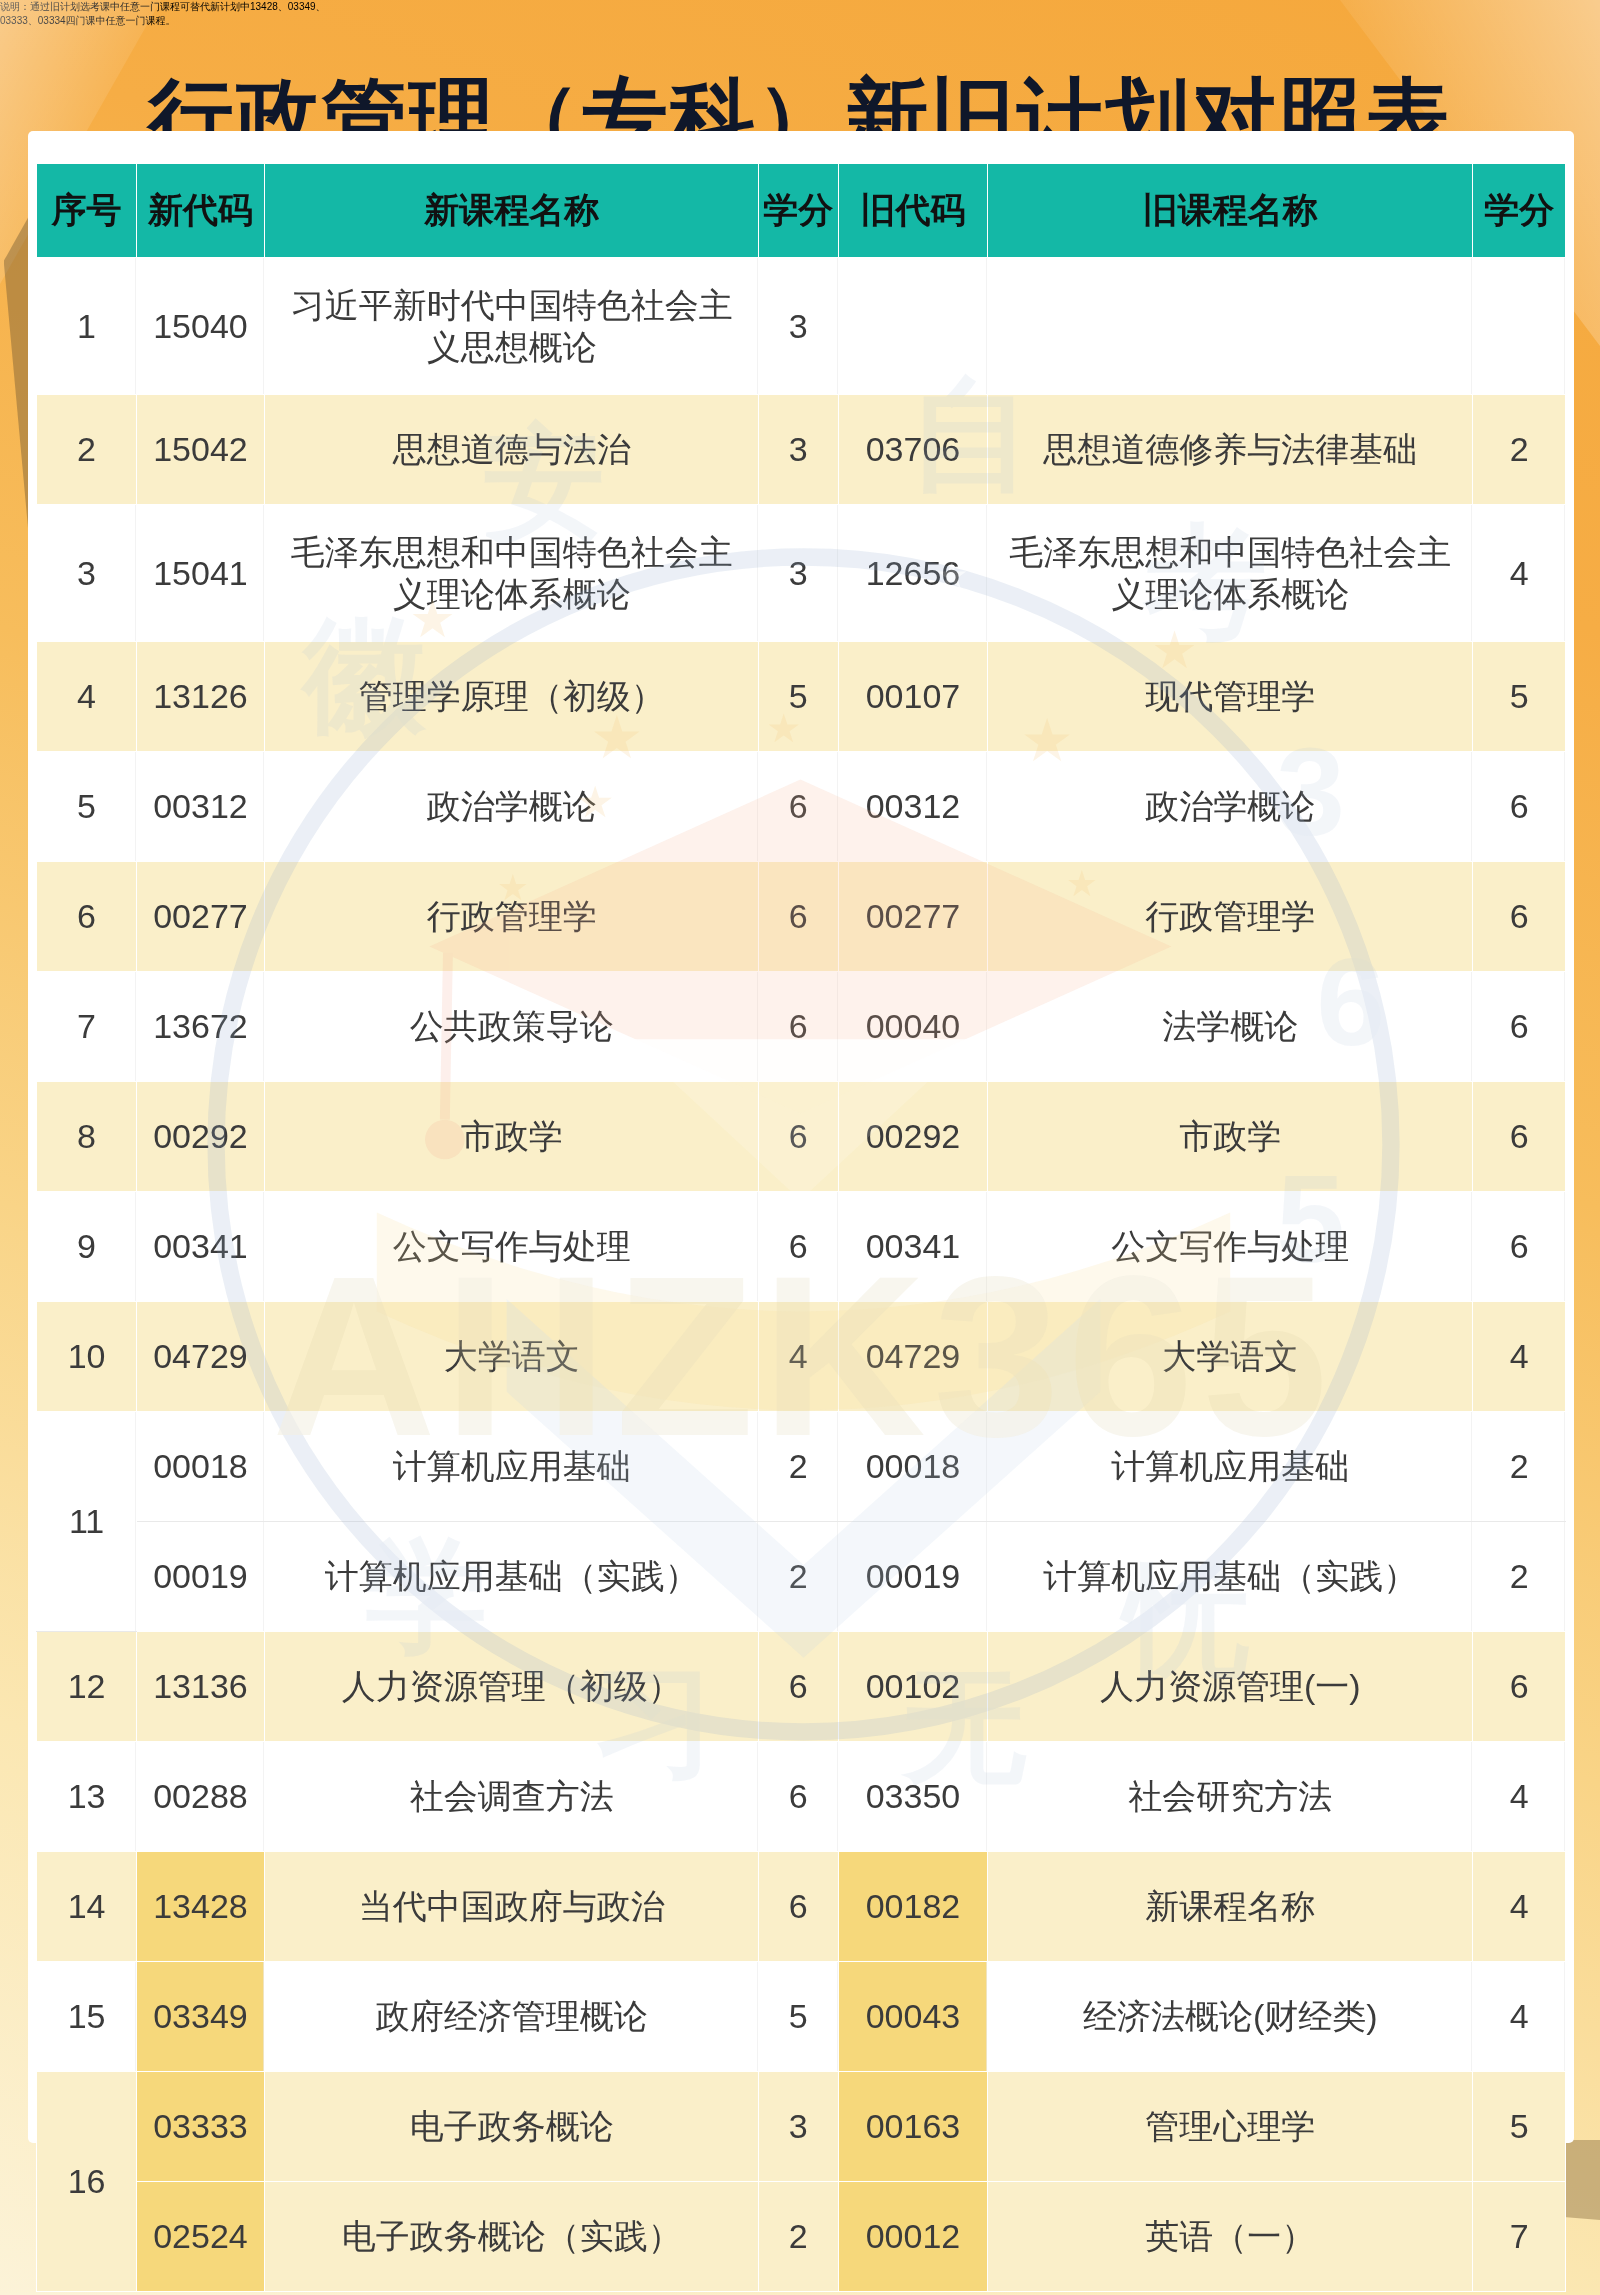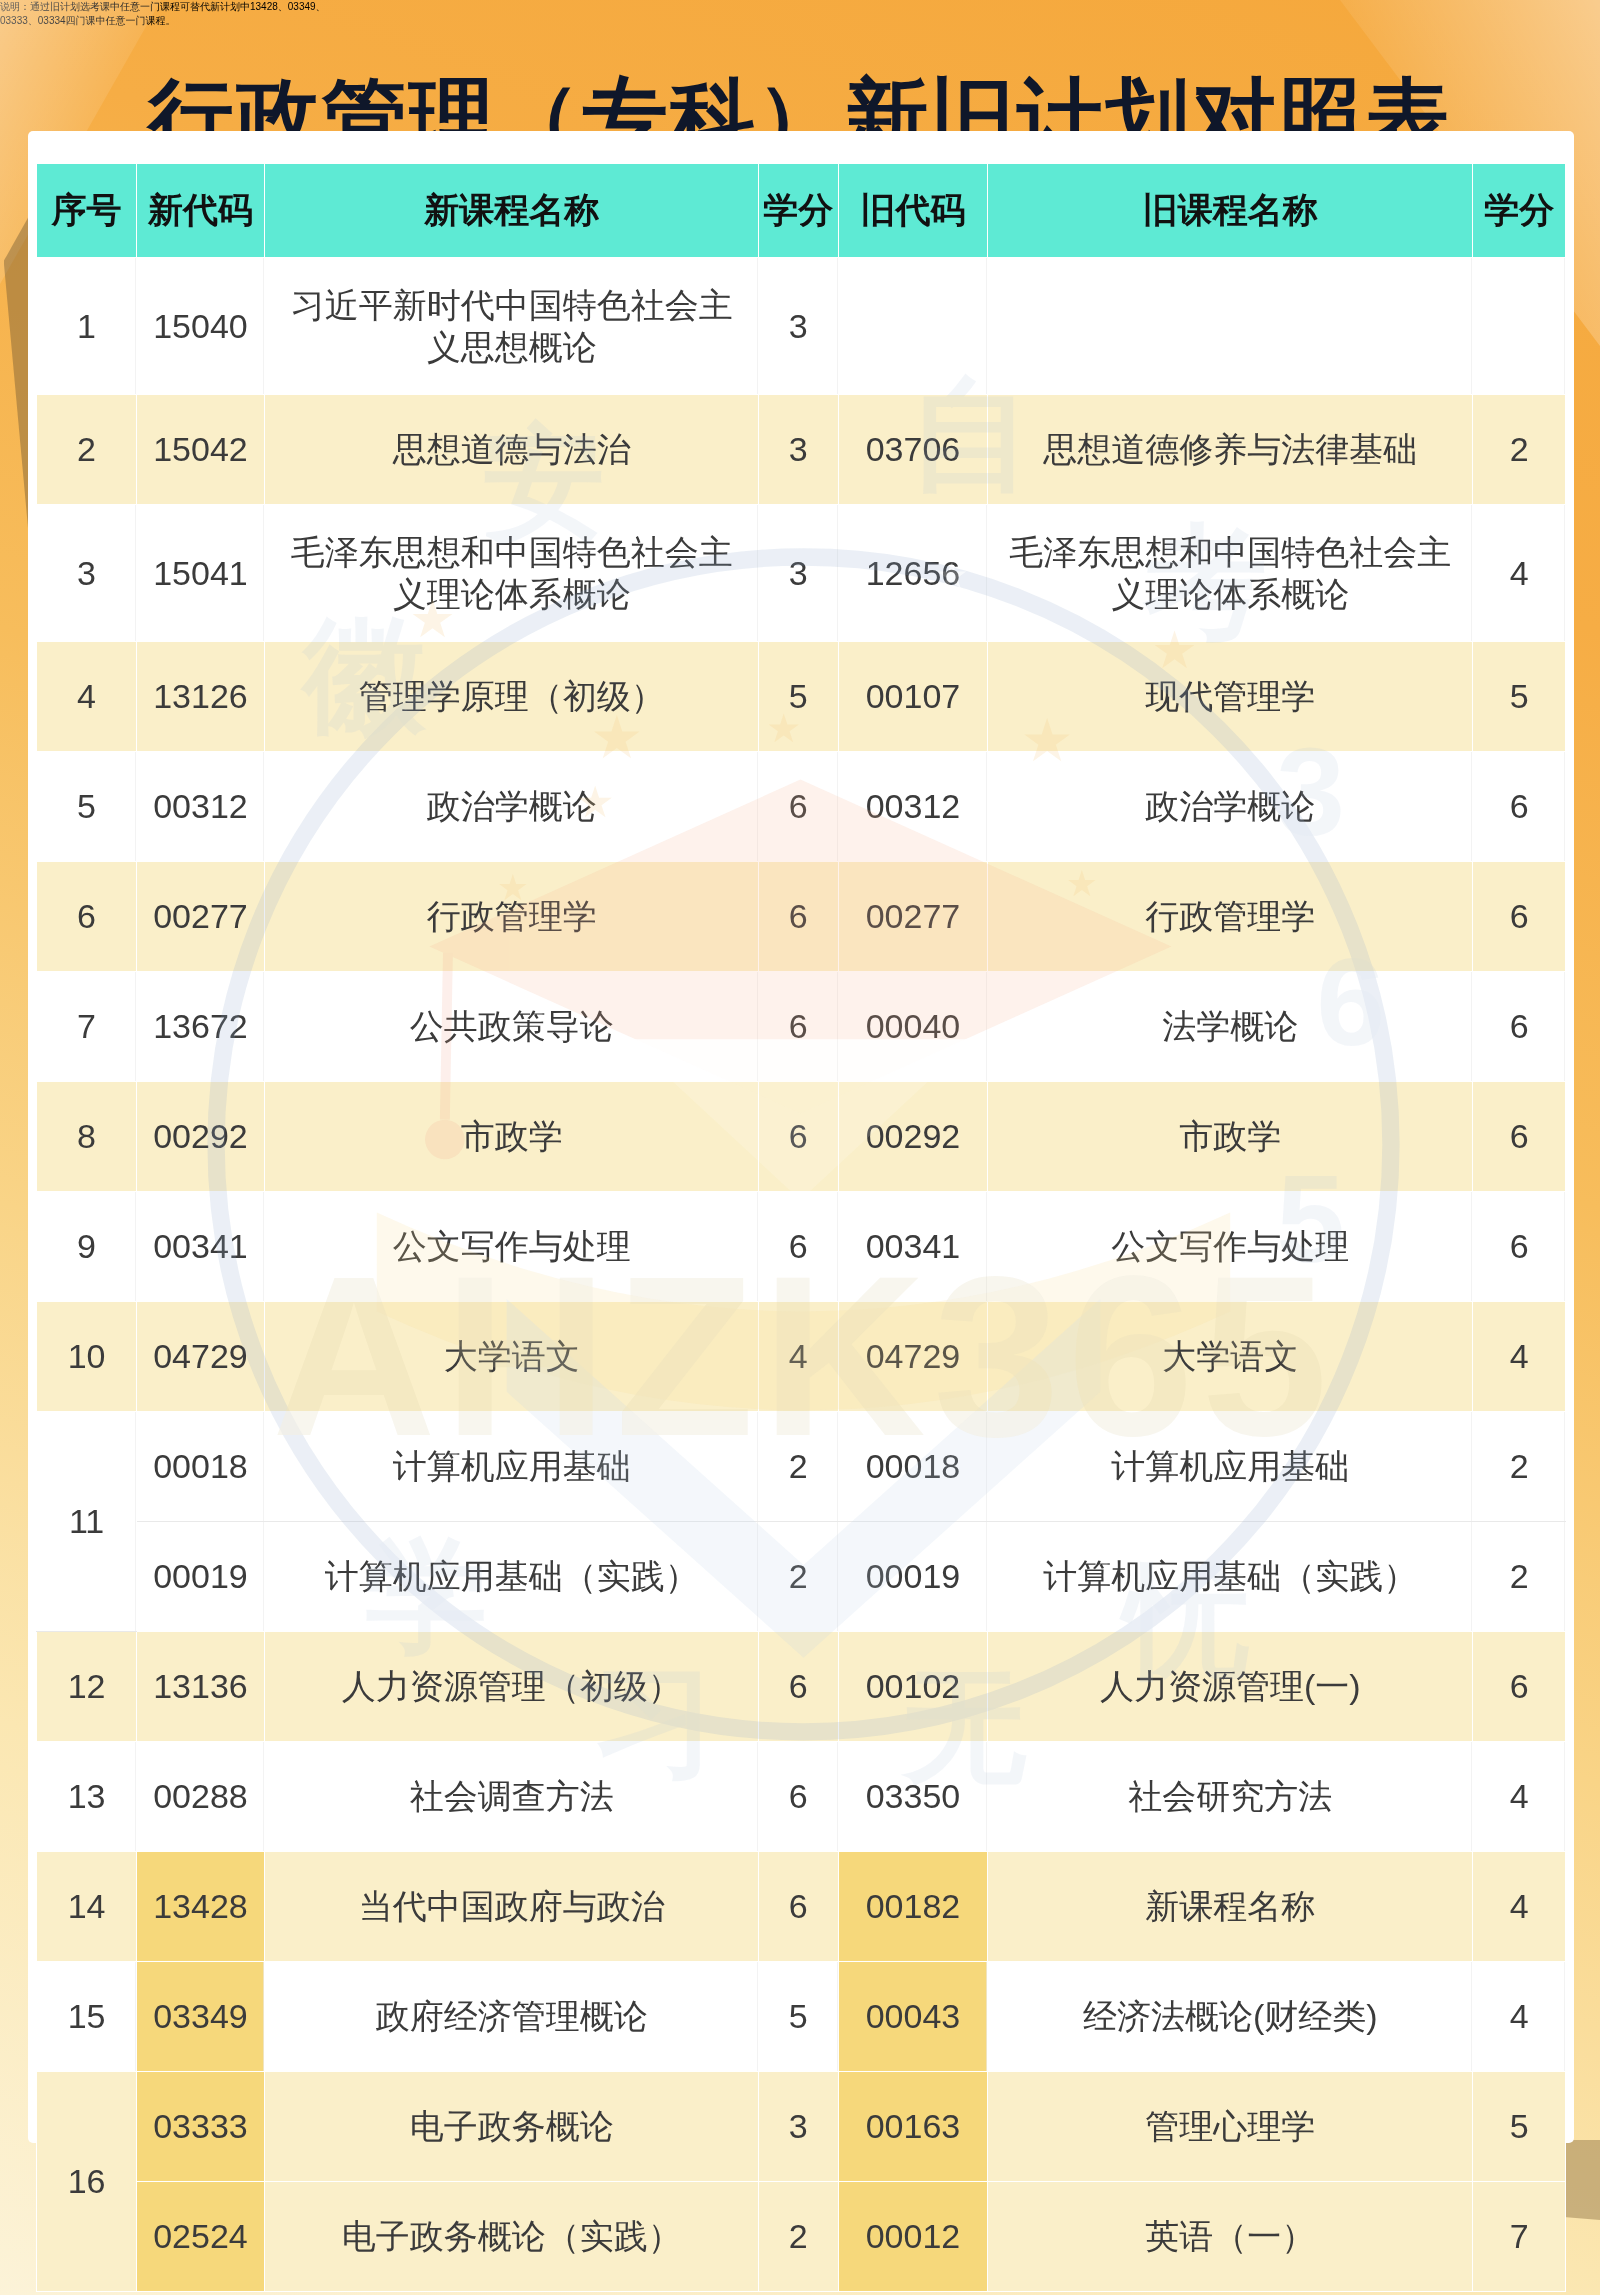--- a/index.html
+++ b/index.html
@@ -32,21 +32,21 @@
     background:#ffffff;border-radius:5px;z-index:1;
     box-sizing:border-box;padding:32px 8px 0 8px;
   }
 
   table.course{width:100%;border-collapse:collapse;table-layout:fixed;}
   table.course th,table.course td{
     border:1.9px solid #ffffff;text-align:center;vertical-align:middle;
     overflow:hidden;
   }
   table.course th{
-    height:93px;background:#5eead4;color:#111111;
+    height:93px;background:#14b8a6;color:#111111;
     font-size:35px;font-weight:700;padding:0 3.7px;
   }
   table.course td{
     height:104px;font-size:34px;color:#3b3b3b;padding:2.5px 8.7px;line-height:1.25;
     background:#ffffff;
   }
   tr.tall td{height:131px;}
   tr.yellow td{background:#FAEFC9;}
   tr.white td{background:#ffffff;box-shadow:inset -0.6px 0 0 #ebebeb;}
   td.hl{background:#F6D87B !important;}

